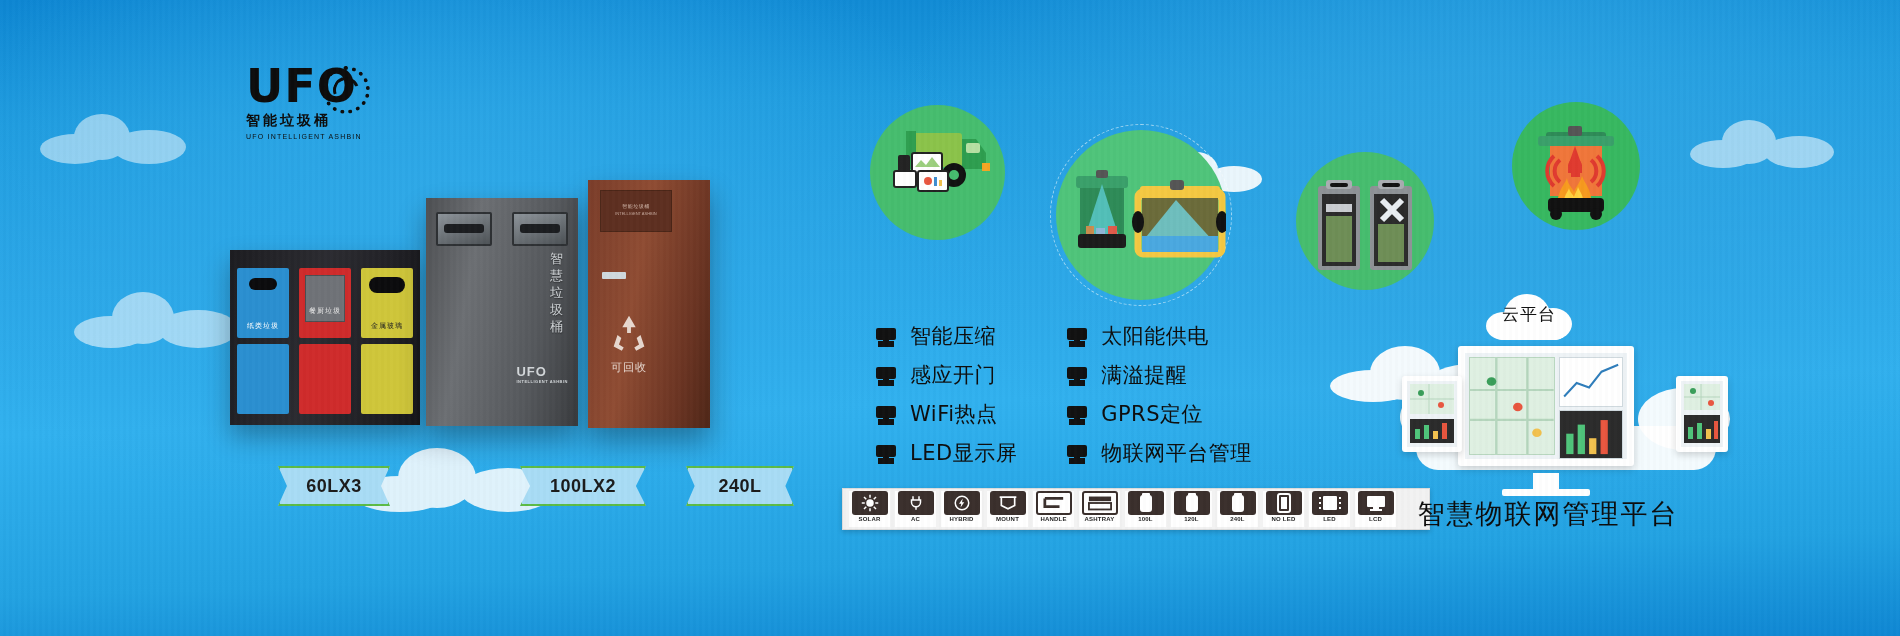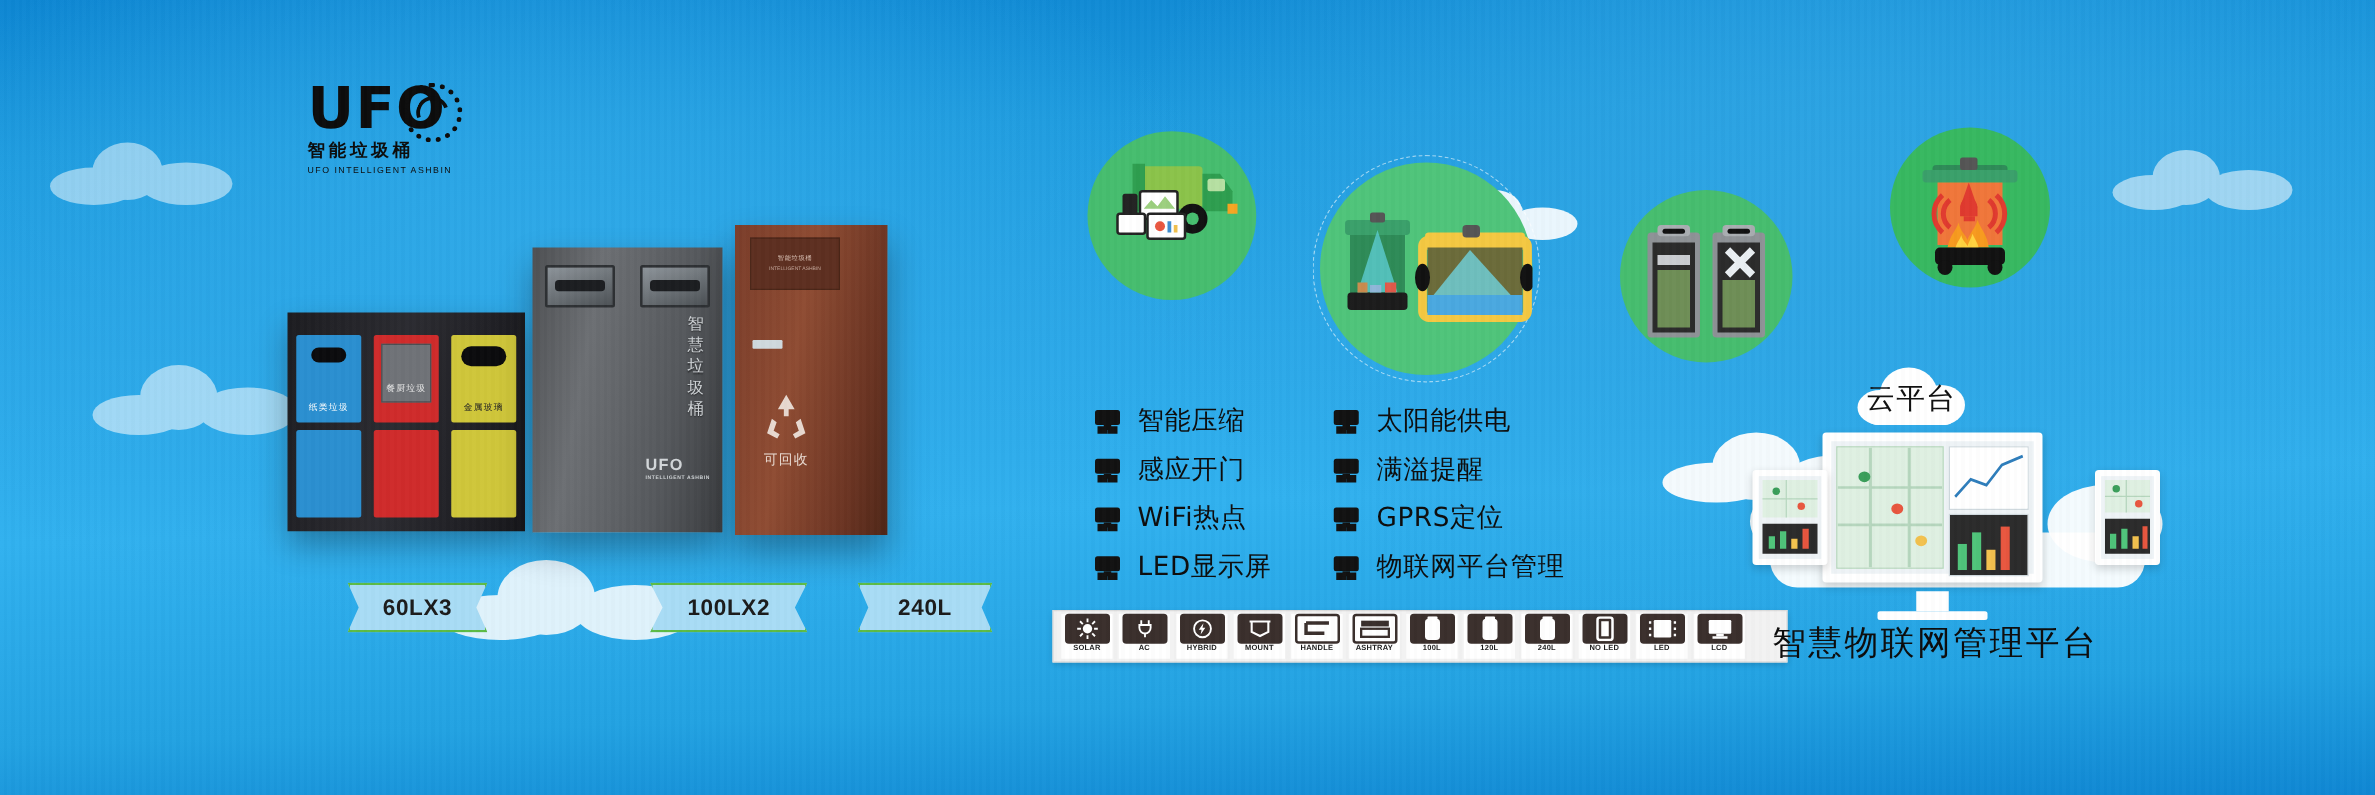--- a/index.html
+++ b/index.html
@@ -137,21 +137,21 @@
            align-items:center; justify-content:flex-start; }
   .sicon .gbox { width:36px; height:24px; background:#3a2f2c; border-radius:3px;
                  display:flex; align-items:center; justify-content:center; color:#fff; }
   .sicon .slab { font-size:6px; font-weight:700; color:#1c1c1c; letter-spacing:.2px; margin-top:1px; }
 
   
   #platform { position:absolute; left:1400px; top:330px; width:330px; height:200px; }
   .pcloud { position:absolute; background:#fff; border-radius:50%; }
   #cloudtag { position:absolute; left:1486px; top:294px; width:86px; height:46px; }
   #cloudtag .lbl { position:absolute; left:0; top:9px; width:86px; text-align:center;
-                   font-size:23px; color:#111; letter-spacing:1px; z-index:3;}
+                   font-size:17px; color:#111; letter-spacing:1px; z-index:3;}
 
   .monitor { position:absolute; left:58px; top:16px; width:176px; height:120px;
              background:#fff; border:7px solid #fff; border-radius:3px; box-shadow:0 3px 8px rgba(0,0,0,.18); }
   .monitor .mscreen{ position:absolute; inset:0; background:#eef3f6; display:flex; }
   .monitor .neck { position:absolute; left:50%; margin-left:-13px; top:120px; width:26px; height:16px; background:#fff;}
   .monitor .base { position:absolute; left:50%; margin-left:-44px; top:136px; width:88px; height:7px; background:#fff; border-radius:2px;}
   .tabletL { position:absolute; left:2px; top:46px; width:60px; height:76px; background:#fff; border:5px solid #fff; border-radius:3px; box-shadow:0 3px 7px rgba(0,0,0,.16);}
   .tabletR { position:absolute; right:2px; top:46px; width:52px; height:76px; background:#fff; border:5px solid #fff; border-radius:3px; box-shadow:0 3px 7px rgba(0,0,0,.16);}
   .mini { position:absolute; inset:0; background:#eef3f6; }
   #plat-title { position:absolute; left:1398px; top:496px; width:300px; text-align:center;

